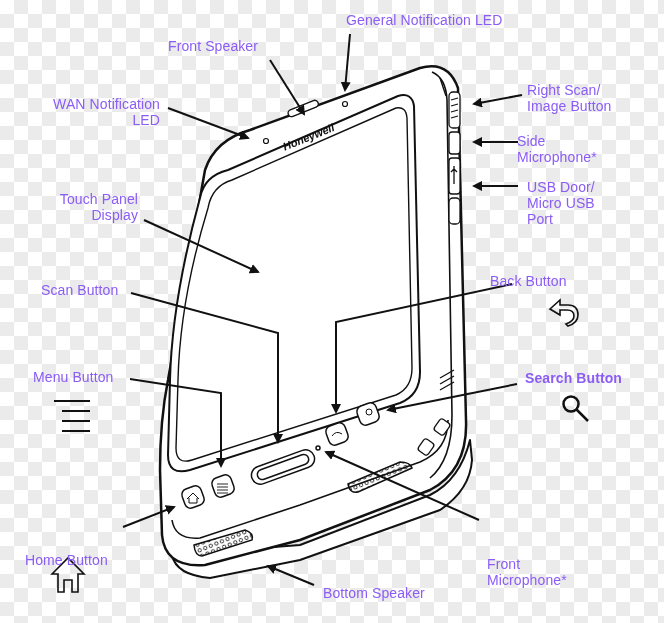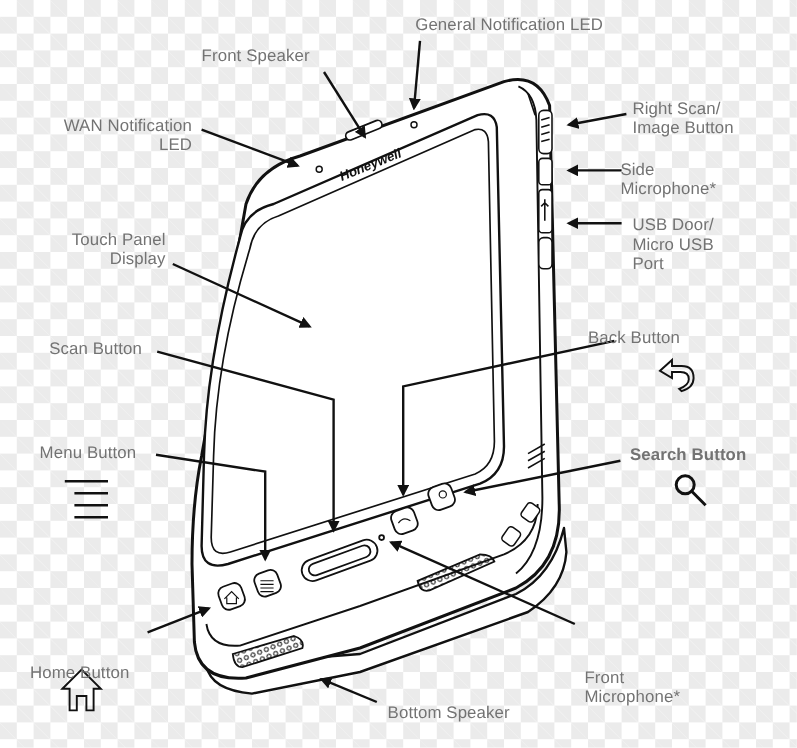--- a/index.html
+++ b/index.html
@@ -9,21 +9,21 @@
     background-image:
       linear-gradient(45deg, #ebebeb 25%, transparent 25%, transparent 75%, #ebebeb 75%),
       linear-gradient(45deg, #ebebeb 25%, transparent 25%, transparent 75%, #ebebeb 75%);
     background-size: 28px 28px;
     background-position: 0 0, 14px 14px;
     font-family: "Liberation Sans", sans-serif;
   }
   .stage { position: absolute; left: 0; top: 0; width: 664px; height: 623px; }
   svg.art { position: absolute; left: 0; top: 0; }
   .lbl {
-    position: absolute; font-size: 14px; line-height: 16px; color: #737373;
+    position: absolute; font-size: 14px; line-height: 16px; color: #8b5cf6;
     white-space: pre; letter-spacing: 0.1px;
   }
   .r { text-align: right; }
   .l { text-align: left; }
 </style>
 </head>
 <body>
 
 <div class="stage">
 

